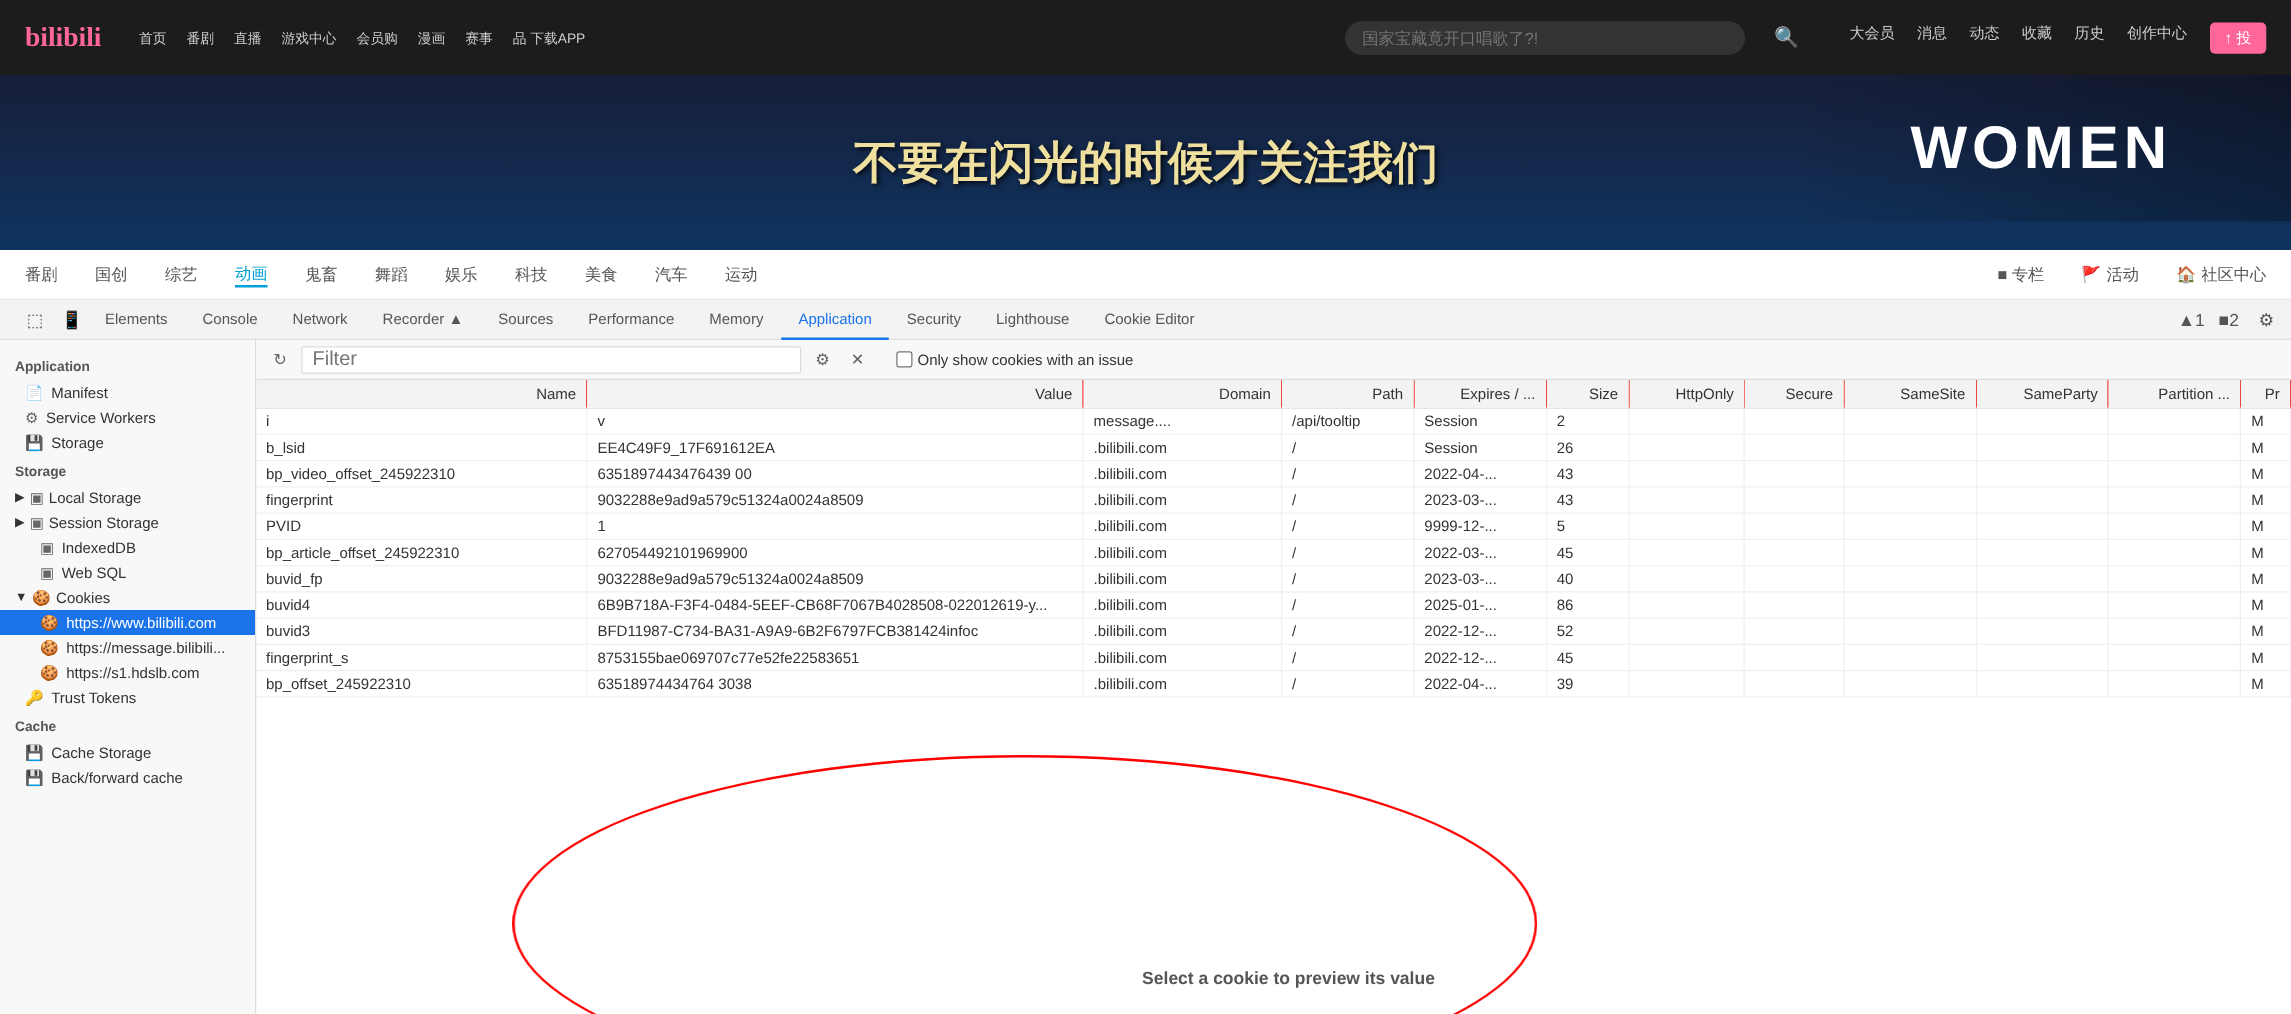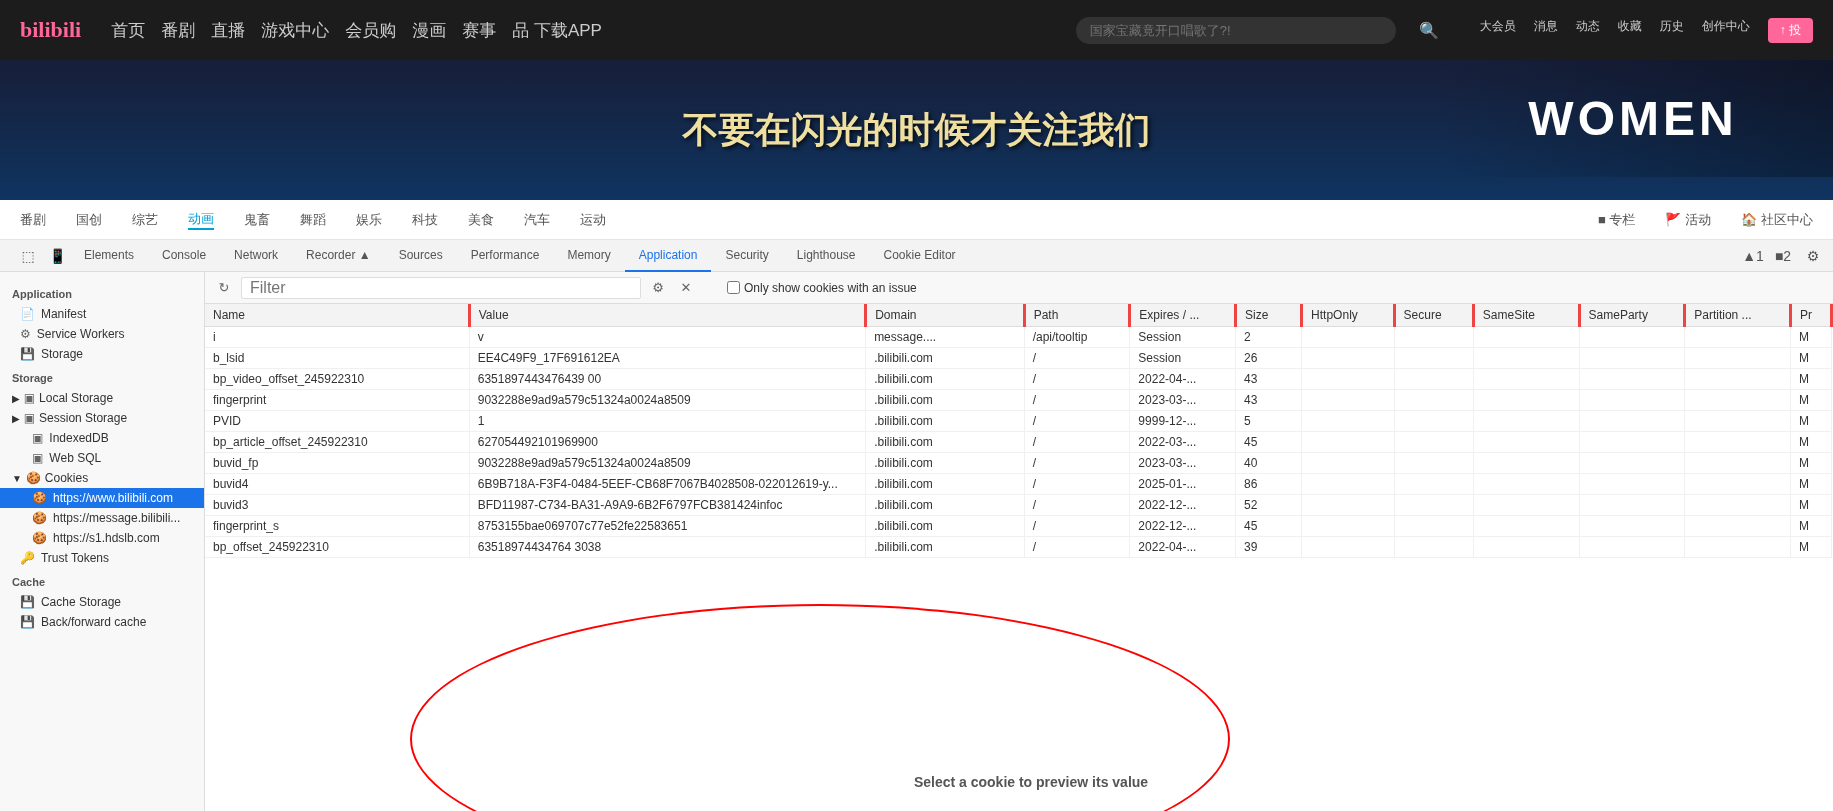--- a/index.html
+++ b/index.html
@@ -25,21 +25,21 @@
       color: #ff6699;
       font-size: 22px;
       font-weight: bold;
       font-family: serif;
       margin-right: 10px;
     }
     .bilibili-nav-items {
       display: flex;
       gap: 16px;
       color: #ccc;
-      font-size: 17px;
+      font-size: 11px;
     }
     .bilibili-nav-items span { cursor: pointer; }
     .bilibili-search {
       margin-left: auto;
       background: #333;
       border: none;
       border-radius: 20px;
       padding: 6px 40px 6px 14px;
       color: #fde047;
       font-size: 13px;
@@ -178,40 +178,40 @@
       padding: 2px 8px;
       font-size: 16px;
       height: 22px;
     }
     .filter-icon-btn {
       width: 22px; height: 22px;
       display: flex; align-items: center; justify-content: center;
       cursor: pointer; color: #666; font-size: 13px;
     }
     .filter-checkbox-label {
-      display: flex; align-items: center; gap: 4px; font-size: 12px; color: #333; margin-left: 24px; justify-content: space-between;
+      display: flex; align-items: center; gap: 4px; font-size: 12px; color: #333; margin-left: 14px; justify-content: space-between;
     }
 
     
     .cookie-table-wrapper {
       flex: 1;
       overflow: auto;
       position: relative;
     }
     .cookie-table {
       width: 100%;
       border-collapse: collapse;
       font-size: 12px;
     }
     .cookie-table th {
       background: #f3f3f3;
       border-bottom: 1px solid #ddd;
-      border-right: 3px solid #ef4444;
+      border-right: 1px solid #ef4444;
       padding: 4px 8px;
-      text-align: left;
+      text-align: right;
       font-weight: 500;
       color: #333;
       position: sticky;
       top: 0;
       z-index: 2;
       white-space: nowrap;
     }
     .cookie-table td {
       padding: 3px 8px;
       border-bottom: 1px solid #f0f0f0;

